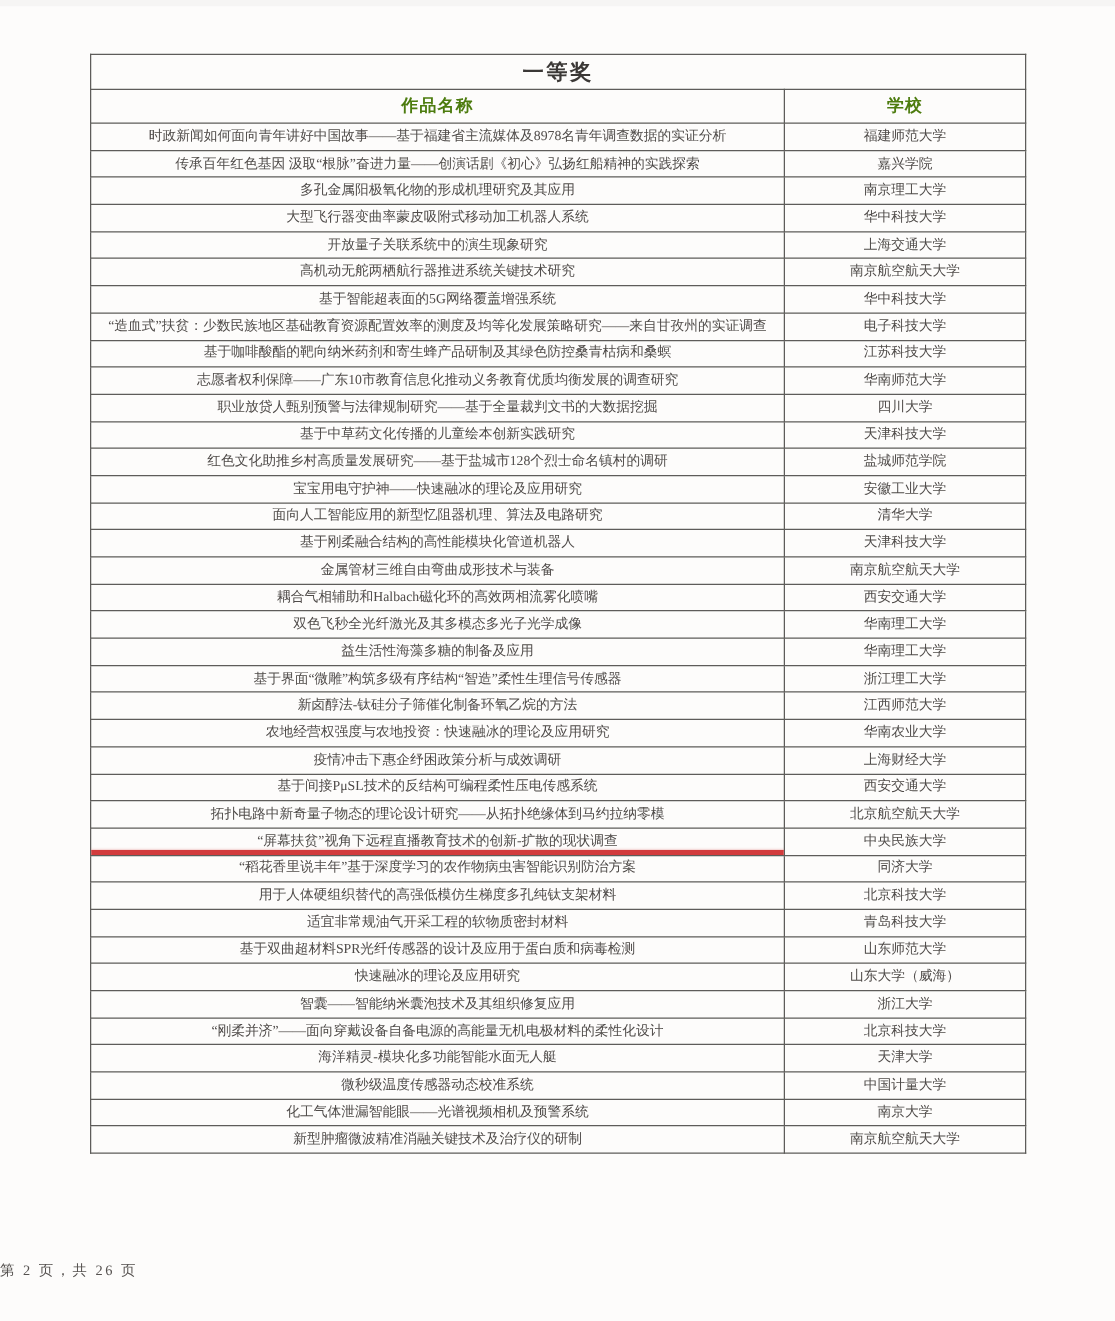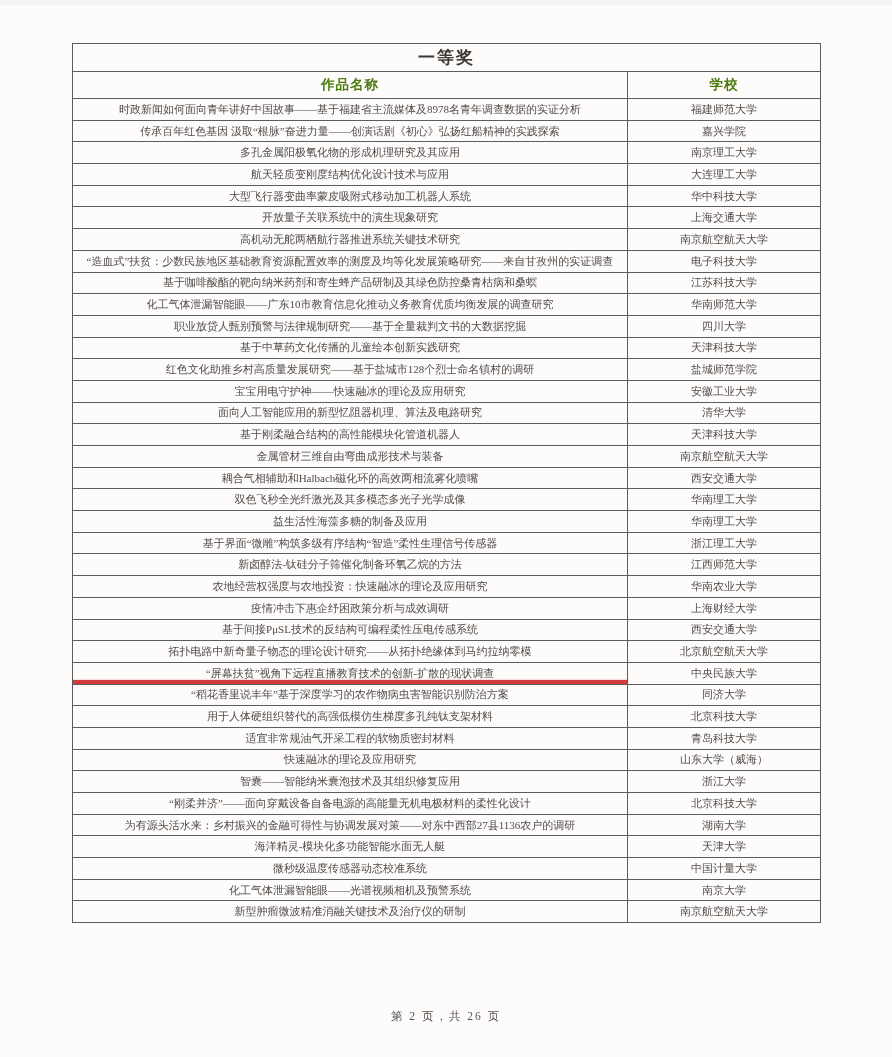--- a/index.html
+++ b/index.html
@@ -70,21 +70,21 @@
     border-radius: 2px;
     box-shadow: 0 0 2px rgba(210,59,61,.55);
     z-index: 3;
   }
 
   .footer {
     position: absolute;
     left: 0;
     top: 1004px;
     width: 100%;
-    text-align: center;
+    text-align: left;
     font-size: 11.5px;
     letter-spacing: 2px;
     color: #55514f;
   }
 </style>
 </head>
 <body>
 
 <div class="page">
   <table class="awards">
@@ -108,45 +108,45 @@
         </tr>
         <tr>
           <td>传承百年红色基因 汲取“根脉”奋进力量——创演话剧《初心》弘扬红船精神的实践探索</td>
           <td>嘉兴学院</td>
         </tr>
         <tr>
           <td>多孔金属阳极氧化物的形成机理研究及其应用</td>
           <td>南京理工大学</td>
         </tr>
         <tr>
-          <td>航天轻质变刚度结构优化设计技术与应用</td>
-          <td>大连理工大学</td>
-        </tr>
-        <tr>
           <td>大型飞行器变曲率蒙皮吸附式移动加工机器人系统</td>
           <td>华中科技大学</td>
         </tr>
         <tr>
           <td>开放量子关联系统中的演生现象研究</td>
           <td>上海交通大学</td>
         </tr>
         <tr>
           <td>高机动无舵两栖航行器推进系统关键技术研究</td>
           <td>南京航空航天大学</td>
         </tr>
         <tr>
+          <td>基于智能超表面的5G网络覆盖增强系统</td>
+          <td>华中科技大学</td>
+        </tr>
+        <tr>
           <td>“造血式”扶贫：少数民族地区基础教育资源配置效率的测度及均等化发展策略研究——来自甘孜州的实证调查</td>
           <td>电子科技大学</td>
         </tr>
         <tr>
           <td>基于咖啡酸酯的靶向纳米药剂和寄生蜂产品研制及其绿色防控桑青枯病和桑螟</td>
           <td>江苏科技大学</td>
         </tr>
         <tr>
-          <td>化工气体泄漏智能眼——广东10市教育信息化推动义务教育优质均衡发展的调查研究</td>
+          <td>志愿者权利保障——广东10市教育信息化推动义务教育优质均衡发展的调查研究</td>
           <td>华南师范大学</td>
         </tr>
         <tr>
           <td>职业放贷人甄别预警与法律规制研究——基于全量裁判文书的大数据挖掘</td>
           <td>四川大学</td>
         </tr>
         <tr>
           <td>基于中草药文化传播的儿童绘本创新实践研究</td>
           <td>天津科技大学</td>
         </tr>
@@ -216,36 +216,36 @@
         </tr>
         <tr>
           <td>用于人体硬组织替代的高强低模仿生梯度多孔纯钛支架材料</td>
           <td>北京科技大学</td>
         </tr>
         <tr>
           <td>适宜非常规油气开采工程的软物质密封材料</td>
           <td>青岛科技大学</td>
         </tr>
         <tr>
+          <td>基于双曲超材料SPR光纤传感器的设计及应用于蛋白质和病毒检测</td>
+          <td>山东师范大学</td>
+        </tr>
+        <tr>
           <td>快速融冰的理论及应用研究</td>
           <td>山东大学（威海）</td>
         </tr>
         <tr>
           <td>智囊——智能纳米囊泡技术及其组织修复应用</td>
           <td>浙江大学</td>
         </tr>
         <tr>
           <td>“刚柔并济”——面向穿戴设备自备电源的高能量无机电极材料的柔性化设计</td>
           <td>北京科技大学</td>
         </tr>
         <tr>
-          <td>为有源头活水来：乡村振兴的金融可得性与协调发展对策——对东中西部27县1136农户的调研</td>
-          <td>湖南大学</td>
-        </tr>
-        <tr>
           <td>海洋精灵-模块化多功能智能水面无人艇</td>
           <td>天津大学</td>
         </tr>
         <tr>
           <td>微秒级温度传感器动态校准系统</td>
           <td>中国计量大学</td>
         </tr>
         <tr>
           <td>化工气体泄漏智能眼——光谱视频相机及预警系统</td>
           <td>南京大学</td>

